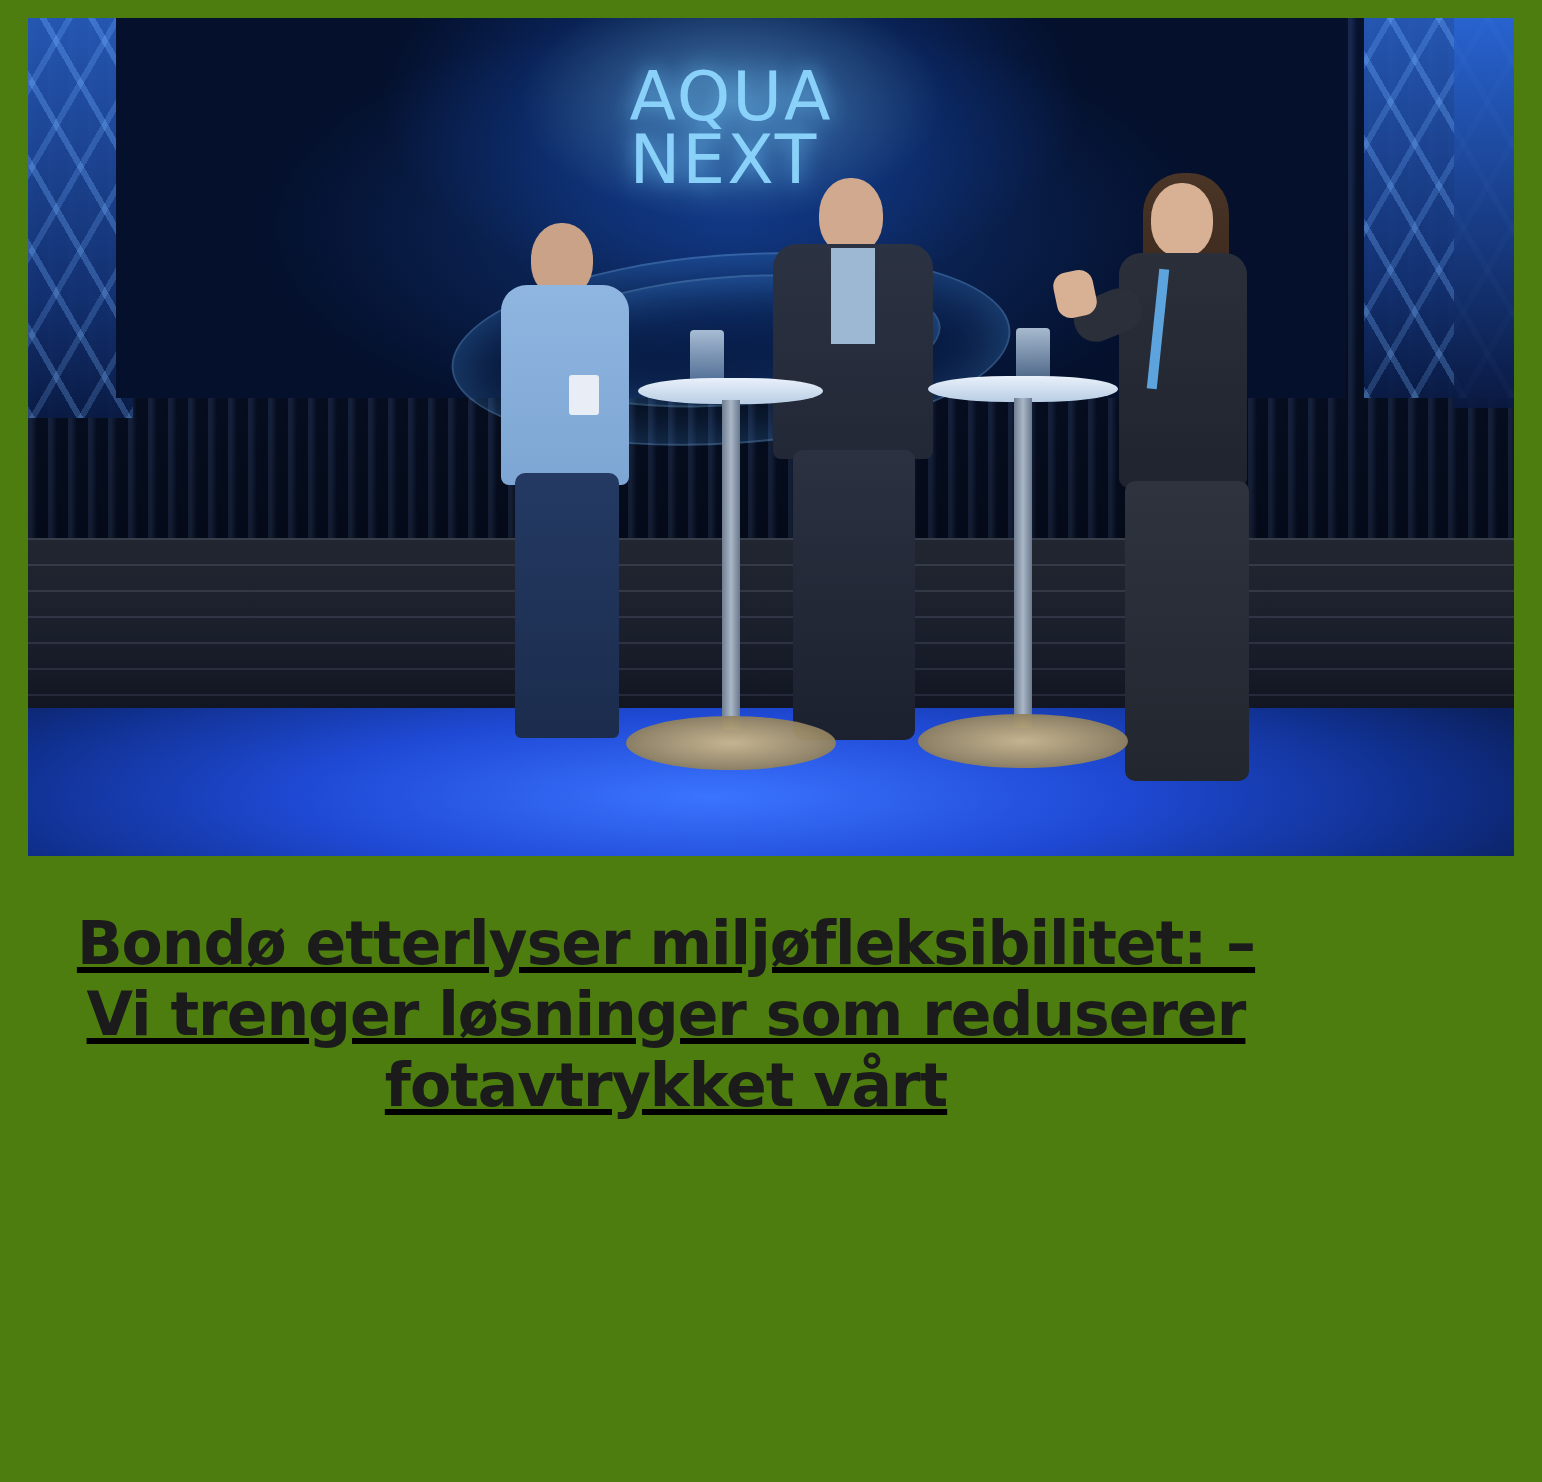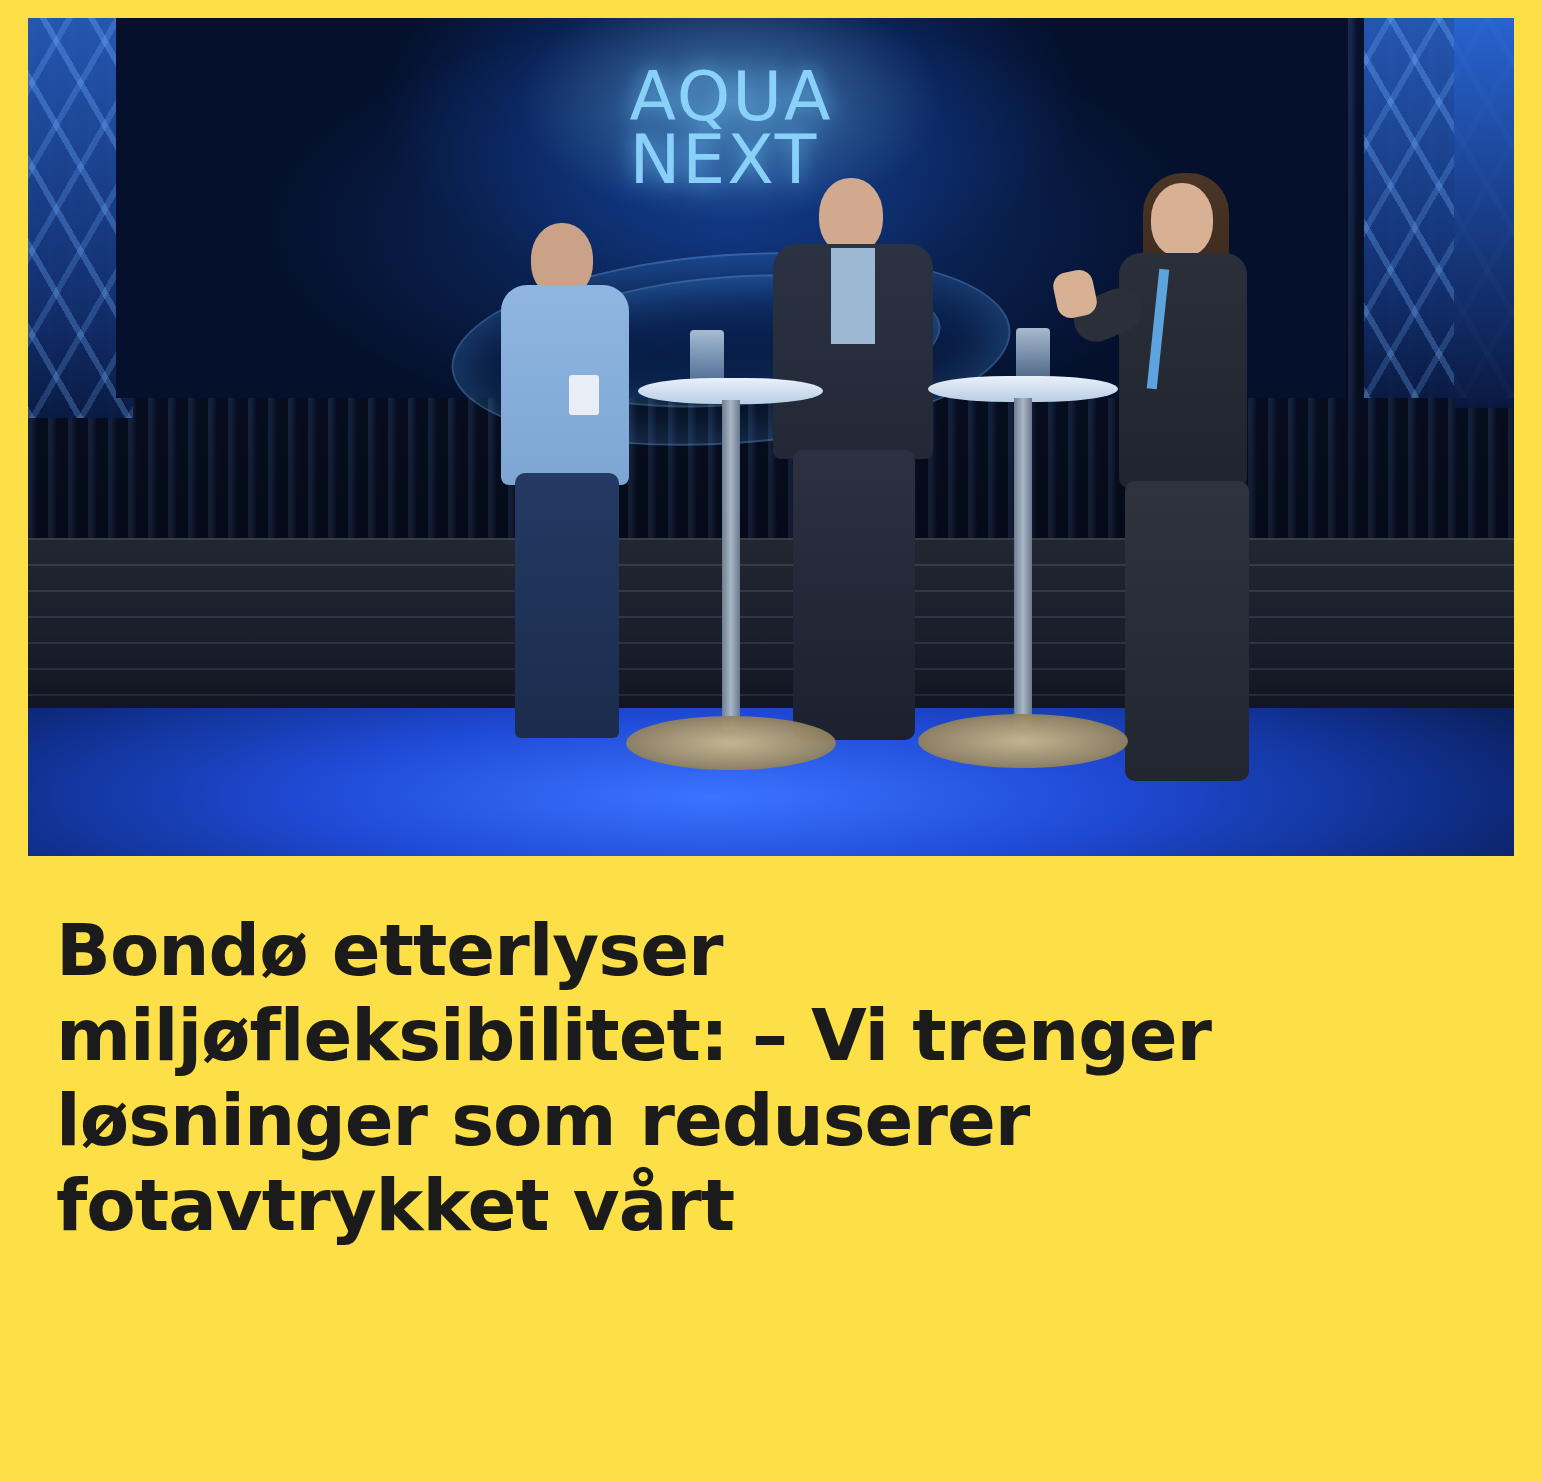--- a/index.html
+++ b/index.html
@@ -7,21 +7,22 @@
     margin: 0;
     padding: 0;
     background: #ffffff;
     font-family: "Liberation Sans", sans-serif;
   }
   .page {
     width: 1542px;
     height: 1482px;
     position: relative;
     overflow: hidden;
-    background: #fde047;
+    background: #4d7c0f;
+    text-decoration: underline;
   }
   .article-card {
     width: 1542px;
     padding: 18px 28px 0 28px;
   }
   .photo-wrap {
     position: relative;
     width: 1486px;
     height: 838px;
     overflow: hidden;
@@ -155,24 +156,25 @@
   .table-1 { left: 610px; top: 360px; width: 185px; height: 400px; }
   .table-2 { left: 900px; top: 358px; width: 190px; height: 405px; }
   .glass { position:absolute; width: 34px; height: 56px; background: linear-gradient(180deg, rgba(220,240,255,.75), rgba(150,190,230,.45)); border-radius: 4px; }
 
   
   .headline {
     margin: 52px 28px 0 28px;
     width: 1220px;
     font-family: "DejaVu Sans", sans-serif;
     font-weight: bold;
-    font-size: 72px;
+    font-size: 60px;
     line-height: 1.18;
     letter-spacing: -1px;
     color: #1b1b1b;
+    text-align: center;
   }
 </style>
 </head>
 <body>
 
 <div class="page">
 
   <div class="article-card">
 
     <div class="photo-wrap">

